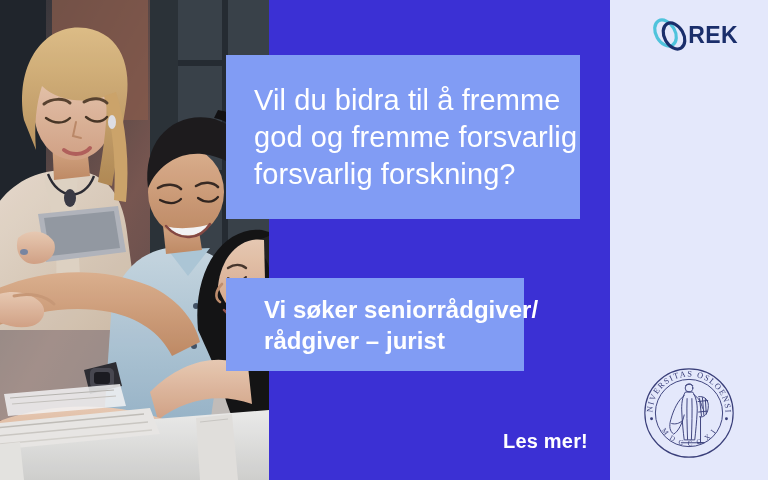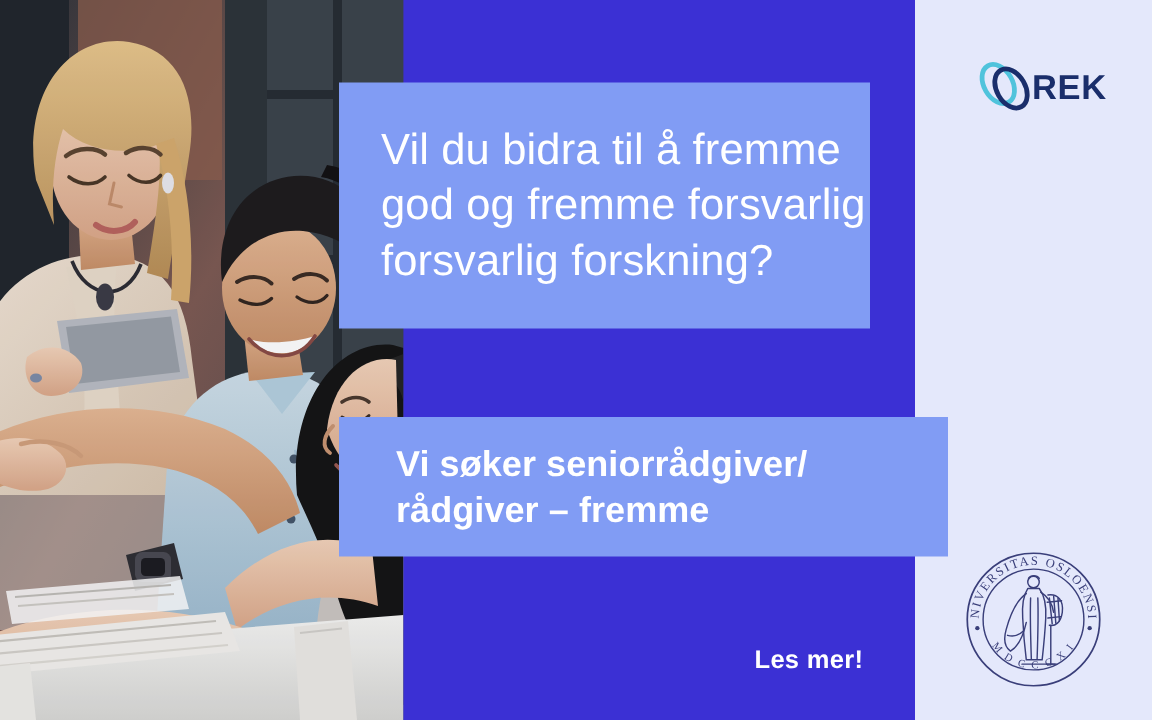--- a/index.html
+++ b/index.html
@@ -54,21 +54,21 @@
     flex-direction: column;
     justify-content: center;
   }
   .card-headline {
     left: 226px; top: 55px;
     width: 354px; height: 164px;
     padding: 12px 28px;
   }
   .card-role {
     left: 226px; top: 278px;
-    width: 406px; height: 93px;
+    width: 298px; height: 93px;
     padding: 0 38px;
   }
 
   .headline-line {
     color: #ffffff;
     font-size: 29px;
     line-height: 37px;
     font-weight: 400;
     letter-spacing: 0.1px;
     white-space: nowrap;
@@ -80,33 +80,34 @@
     font-weight: 700;
     letter-spacing: 0.05px;
     white-space: nowrap;
   }
 
   
   .les-mer {
     position: absolute;
     left: 503px; top: 430px;
     color: #ffffff;
-    font-size: 17px;
+    font-size: 20px;
     font-weight: 700;
     letter-spacing: 0.2px;
     cursor: pointer;
   }
 
   
   .rek-logo {
     position: absolute;
-    left: 648px; top: 36px;
+    left: 648px; top: 13px;
     width: 90px; height: 44px;
     display: flex;
     align-items: center;
+    justify-content: flex-end;
   }
   .rek-mark { width: 44px; height: 44px; flex: 0 0 44px; }
   .rek-word {
     color: #1A2E6B;
     font-size: 23px;
     font-weight: 700;
     letter-spacing: 0.4px;
     margin-left: -4px;
   }
 
@@ -277,21 +278,21 @@
   <div class="right-panel"></div>
 
   <div class="card card-headline">
     <div class="headline-line">Vil du bidra til å fremme</div>
     <div class="headline-line">god og fremme forsvarlig</div>
     <div class="headline-line">forsvarlig forskning?</div>
   </div>
 
   <div class="card card-role">
     <div class="role-line">Vi søker seniorrådgiver/</div>
-    <div class="role-line">rådgiver – fremme</div>
+    <div class="role-line">rådgiver – jurist</div>
   </div>
 
   <div class="les-mer">Les mer!</div>
 
   <div class="rek-logo">
     <span class="rek-mark">
       <svg viewBox="0 0 44 44" xmlns="http://www.w3.org/2000/svg" aria-hidden="true">
         <ellipse cx="17.5" cy="20" rx="9.5" ry="14" transform="rotate(-30 17.5 20)" fill="none" stroke="#4FC3DC" stroke-width="3.2"></ellipse>
         <ellipse cx="26" cy="23" rx="9.5" ry="14" transform="rotate(-30 26 23)" fill="none" stroke="#1A2E6B" stroke-width="3.2"></ellipse>
       </svg>

